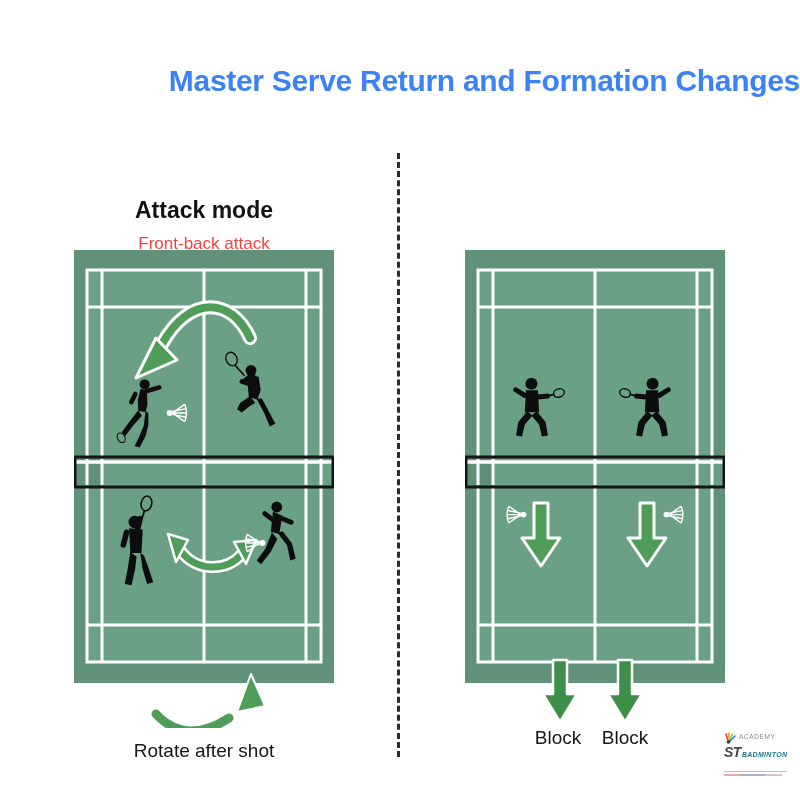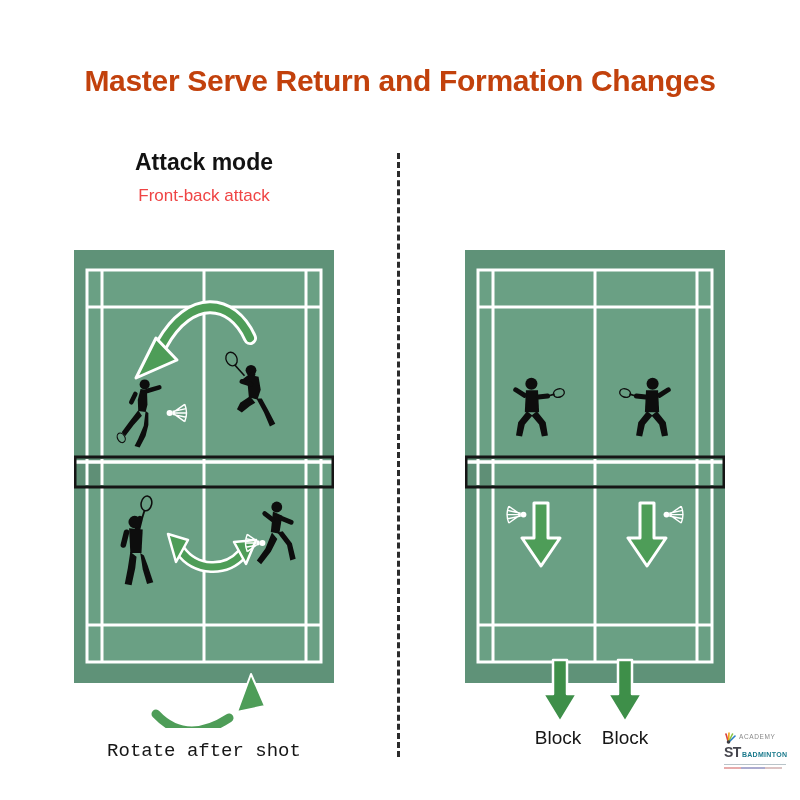--- a/index.html
+++ b/index.html
@@ -1,47 +1,47 @@
 <!DOCTYPE html>
 <html style="--court-apron: #5f9278; --court-inner: #6aa084; --court-line: #ffffff; --arrow-green: #4e9d58; --arrow-green-dark: #3e8f49; --net-border: #151515; --silhouette: #0d0d0d; --logo-teal: #1a7a8c;"><head>
 <meta charset="utf-8">
 <style>
   html,body{margin:0;padding:0;background:#fff;}
   .stage{
     position:relative;width:800px;height:800px;background:#ffffff;
     font-family:"Liberation Sans","DejaVu Sans",sans-serif;color:#141414;overflow:hidden;
   }
   .title{
-    position:absolute;top:64px;left:0;width:800px;text-align:center;
-    font-size:30px;font-weight:700;letter-spacing:-0.3px;color:#c2410c;
+    position:absolute;top:64px;left:0;width:800px;text-align:right;
+    font-size:30px;font-weight:700;letter-spacing:-0.3px;color:#3b82f6;
   }
   .panel-head{position:absolute;width:260px;text-align:center;}
-  .panel-head .h{font-size:23px;font-weight:700;color:#121212;line-height:1.15;}
+  .panel-head .h{font-size:23px;font-weight:700;color:#121212;line-height:1.15;margin-top:48px;}
   .panel-head .s{font-size:17px;font-weight:400;color:#ef4444;margin-top:11px;}
   .head-attack{left:74px;top:149px;}
   .head-defense{left:465px;top:149px;}
   .divider{
     position:absolute;left:397px;top:153px;height:604px;width:0;
     border-left:3px dashed #2b2b2b;
   }
   .court-svg{position:absolute;width:260px;height:478px;display:block;}
   .court-left{left:74px;top:250px;}
   .court-right{left:465px;top:250px;}
   .caption{
     position:absolute;font-size:19px;color:#161616;text-align:center;
   }
-  .cap-rotate{left:74px;top:740px;width:260px;font-family:Liberation Mono, monospace;}
+  .cap-rotate{left:74px;top:740px;width:260px;}
   .cap-block-left{left:518px;top:727px;width:80px;}
   .cap-block-right{left:585px;top:727px;width:80px;}
   .logo{
     position:absolute;left:724px;top:731px;width:72px;line-height:1;
   }
   .logo .row1{display:flex;align-items:center;gap:2px;}
   .logo .academy{font-size:6.5px;letter-spacing:0.6px;color:#8a8a8a;font-weight:400;}
-  .logo .row2{display:flex;align-items:baseline;gap:1px;margin-top:1px;border-bottom:1px solid #b9c4c9;padding-bottom:5px;width:62px;}
+  .logo .row2{display:flex;align-items:baseline;gap:1px;margin-top:1px;border-bottom:1px solid #b9c4c9;padding-bottom:12px;width:62px;font-style:italic;}
   .logo .st{font-size:14px;font-weight:800;color:#45454d;letter-spacing:-0.5px;}
   .logo .badminton{font-size:7px;font-weight:700;color:var(--logo-teal,#1a7a8c);letter-spacing:0.3px;}
   .logo .tagline{margin-top:1.5px;height:2px;width:58px;
     background:linear-gradient(90deg,#d88 0 30%,#88b 30% 70%,#caa 70% 100%);opacity:.7;}
 </style>
 </head>
 <body>
 
 <div class="stage">
 

